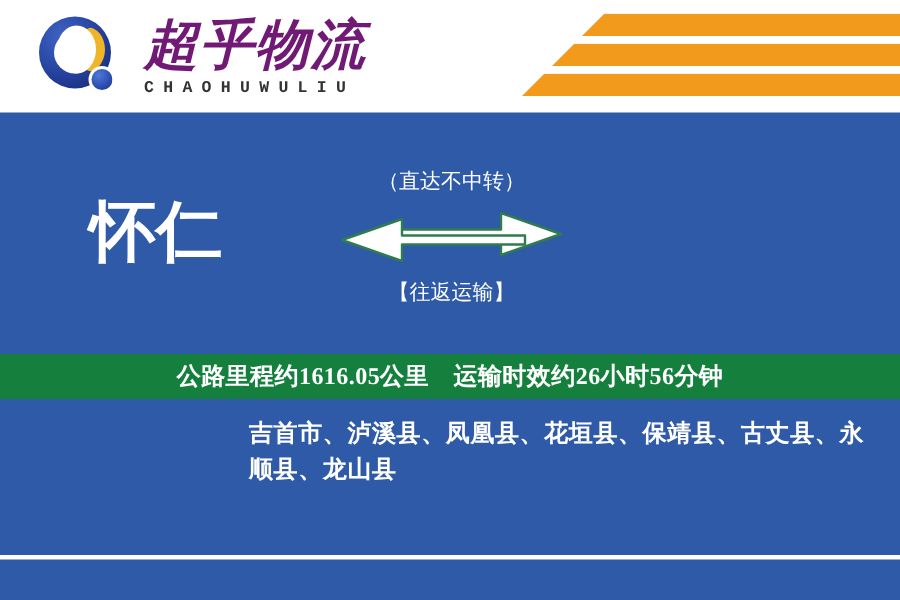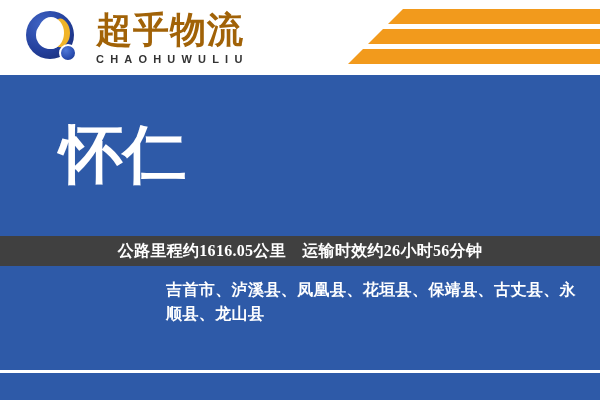--- a/index.html
+++ b/index.html
@@ -70,27 +70,28 @@
   }
   #logo-text-block {
     position: absolute;
     left: 96px; top: 10px;
     width: 230px;
   }
   #logo-cn {
     font-family: "Liberation Serif", "DejaVu Serif", serif;
     font-size: 36px;
     font-weight: bold;
-    color: #a16207;
+    color: #701a75;
     letter-spacing: 1px;
     line-height: 40px;
     white-space: nowrap;
+    font-style: italic;
   }
   #logo-en {
-    font-family: Liberation Sans, sans-serif;
+    font-family: Liberation Mono, monospace;
     font-size: 11px;
     font-weight: bold;
     color: #333333;
     letter-spacing: 6.2px;
     line-height: 14px;
     margin-top: 2px;
     white-space: nowrap;
   }
   .stripe {
     position: absolute;
@@ -105,21 +106,21 @@
   
   #route-panel {
     position: absolute;
     left: 0; top: 75px;
     width: 600px; height: 161px;
     background: #2e5aa8;
   }
   .city {
     position: absolute;
     font-family: "Liberation Serif", "DejaVu Serif", serif;
-    font-size: 63px;
+    font-size: 44px;
     font-weight: bold;
     color: #ffffff;
     line-height: 56px;
     white-space: nowrap;
   }
   #city-origin { left: 60px; top: 52px; }
   #city-dest  { left: 385px; top: 52px; }
 
   #route-middle {
     position: absolute;
@@ -146,21 +147,21 @@
     line-height: 18px;
     margin-top: 2px;
     white-space: nowrap;
   }
 
   
   #info-bar {
     position: absolute;
     left: 0; top: 236px;
     width: 600px; height: 30px;
-    background: #404040;
+    background: #15803d;
     display: flex;
     align-items: center;
     justify-content: center;
   }
   #info-bar-text {
     font-family: "Liberation Serif", "DejaVu Serif", serif;
     font-size: 16px;
     font-weight: bold;
     color: #ffffff;
     white-space: nowrap;
@@ -215,20 +216,32 @@
 
     <div class="stripe" id="stripe-1"></div>
     <div class="stripe" id="stripe-2"></div>
     <div class="stripe" id="stripe-3"></div>
   </div>
 
   <div id="route-panel">
 
     <div class="city" id="city-origin">怀仁</div>
 
+    <div id="route-middle">
+      <div id="route-note-top">（直达不中转）</div>
+
+      <svg id="route-arrow" viewBox="0 0 158 44">
+
+        <polygon points="30,17 112,17 112,6 152,20 112,34 112,23 30,23" fill="#ffffff" stroke="#2f7d4f" stroke-width="1.6" stroke-linejoin="round"></polygon>
+
+        <polygon points="128,27 46,27 46,38 6,24 46,10 46,21 128,21" fill="#ffffff" stroke="#2f7d4f" stroke-width="1.6" stroke-linejoin="round"></polygon>
+      </svg>
+
+      <div id="route-note-bottom">【往返运输】</div>
+    </div>
 
   </div>
 
   <div id="info-bar">
     <span id="info-bar-text">公路里程约1616.05公里　运输时效约26小时56分钟</span>
   </div>
 
   <div id="coverage-panel">
 
     <div id="coverage-text">吉首市、泸溪县、凤凰县、花垣县、保靖县、古丈县、永顺县、龙山县</div>

